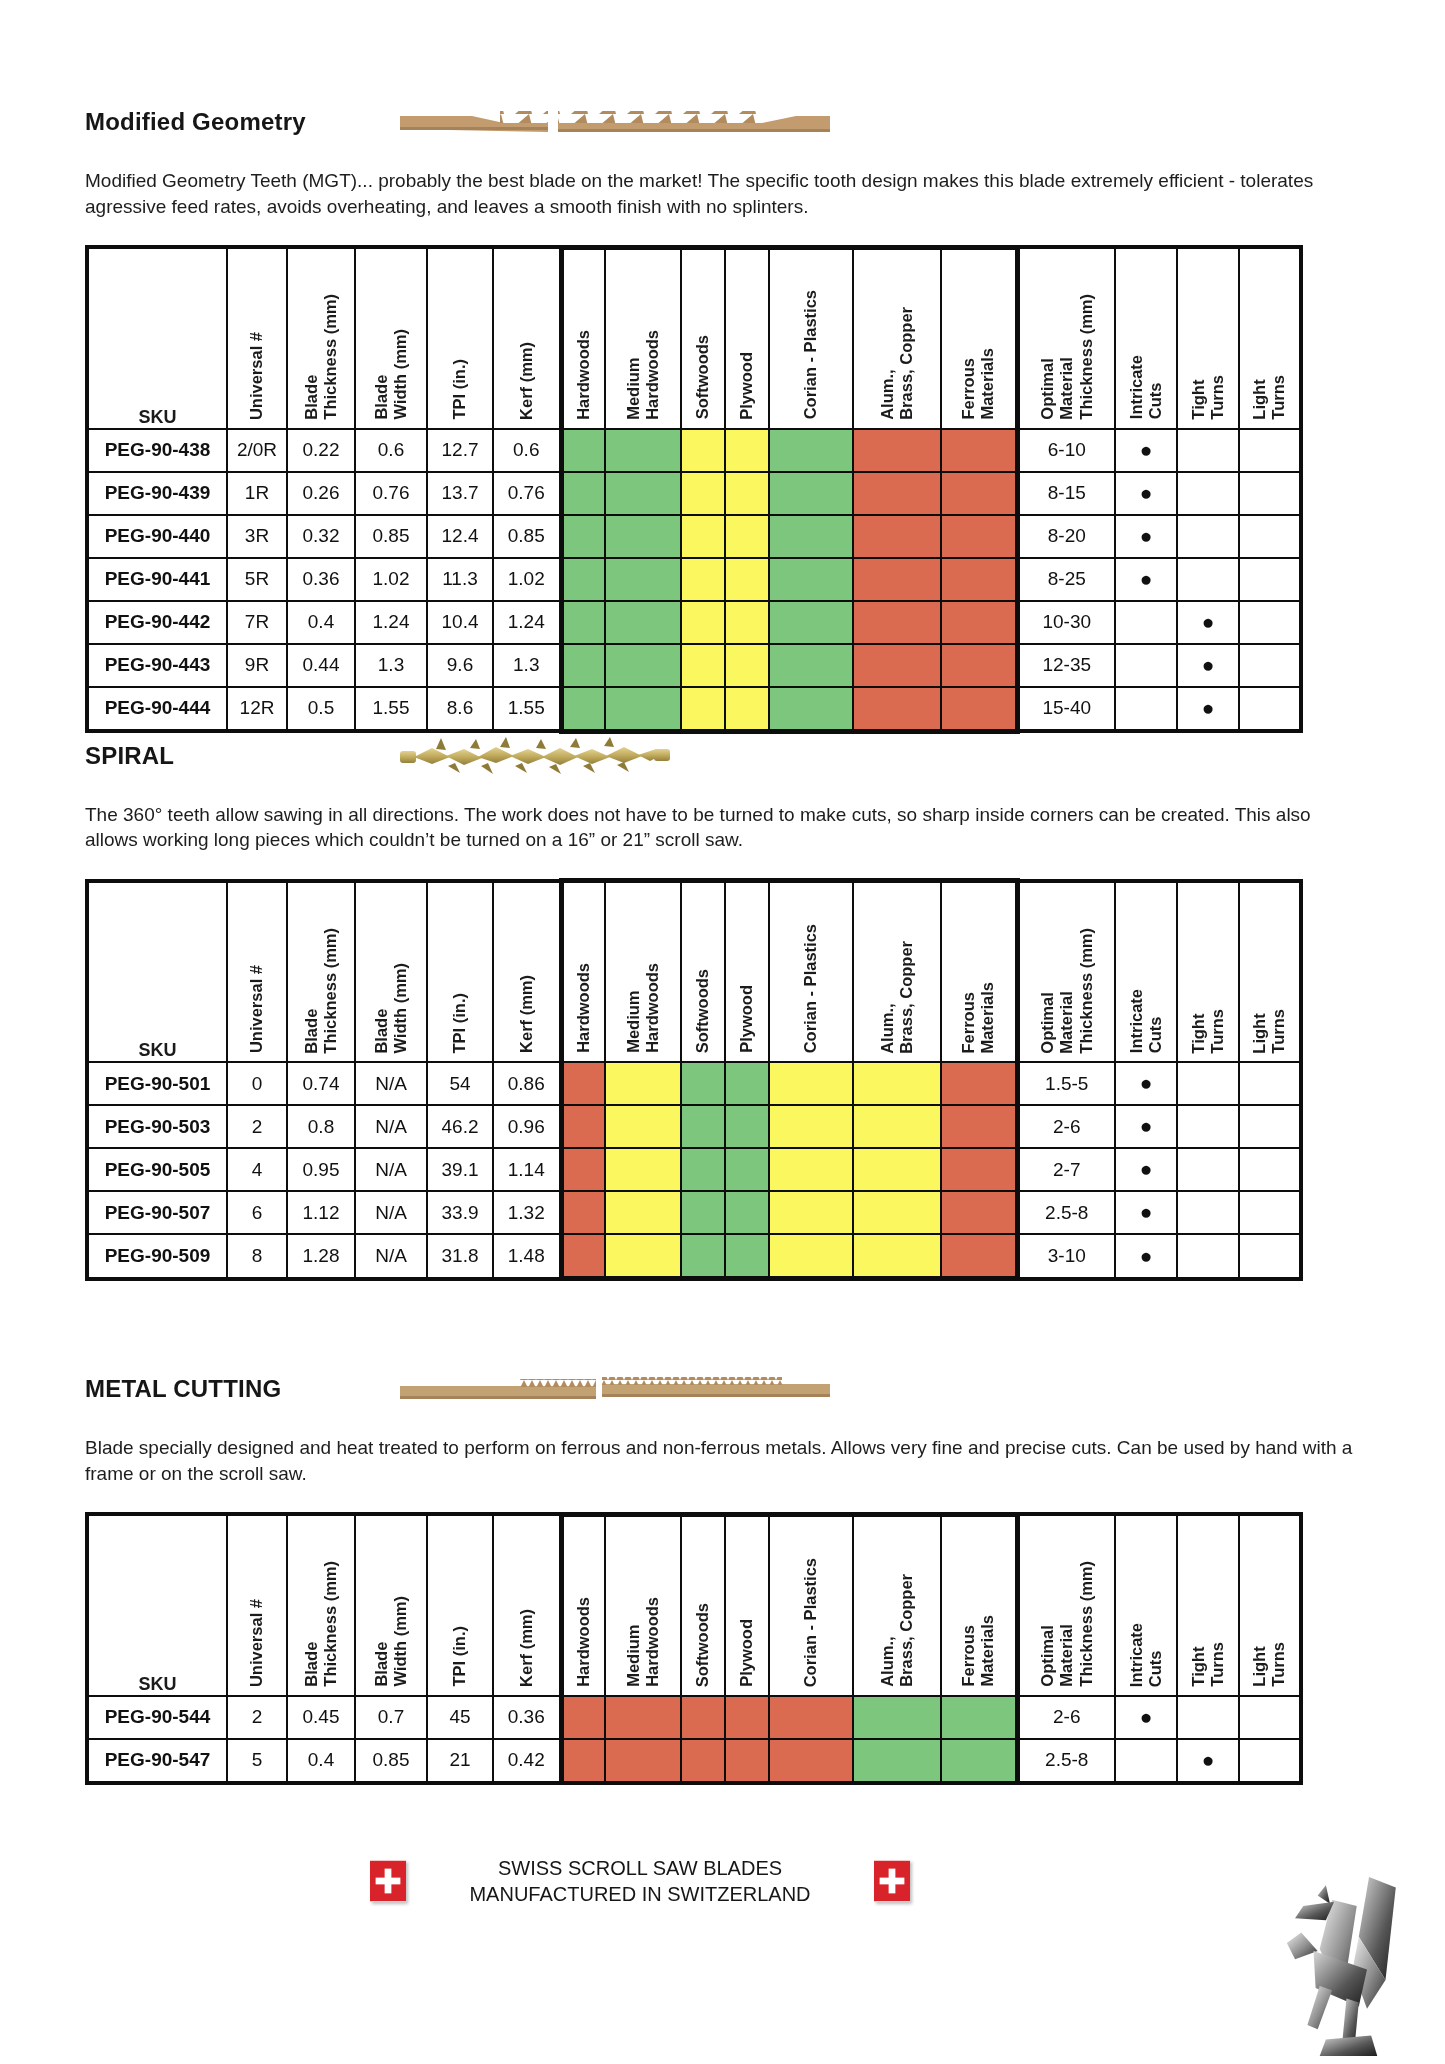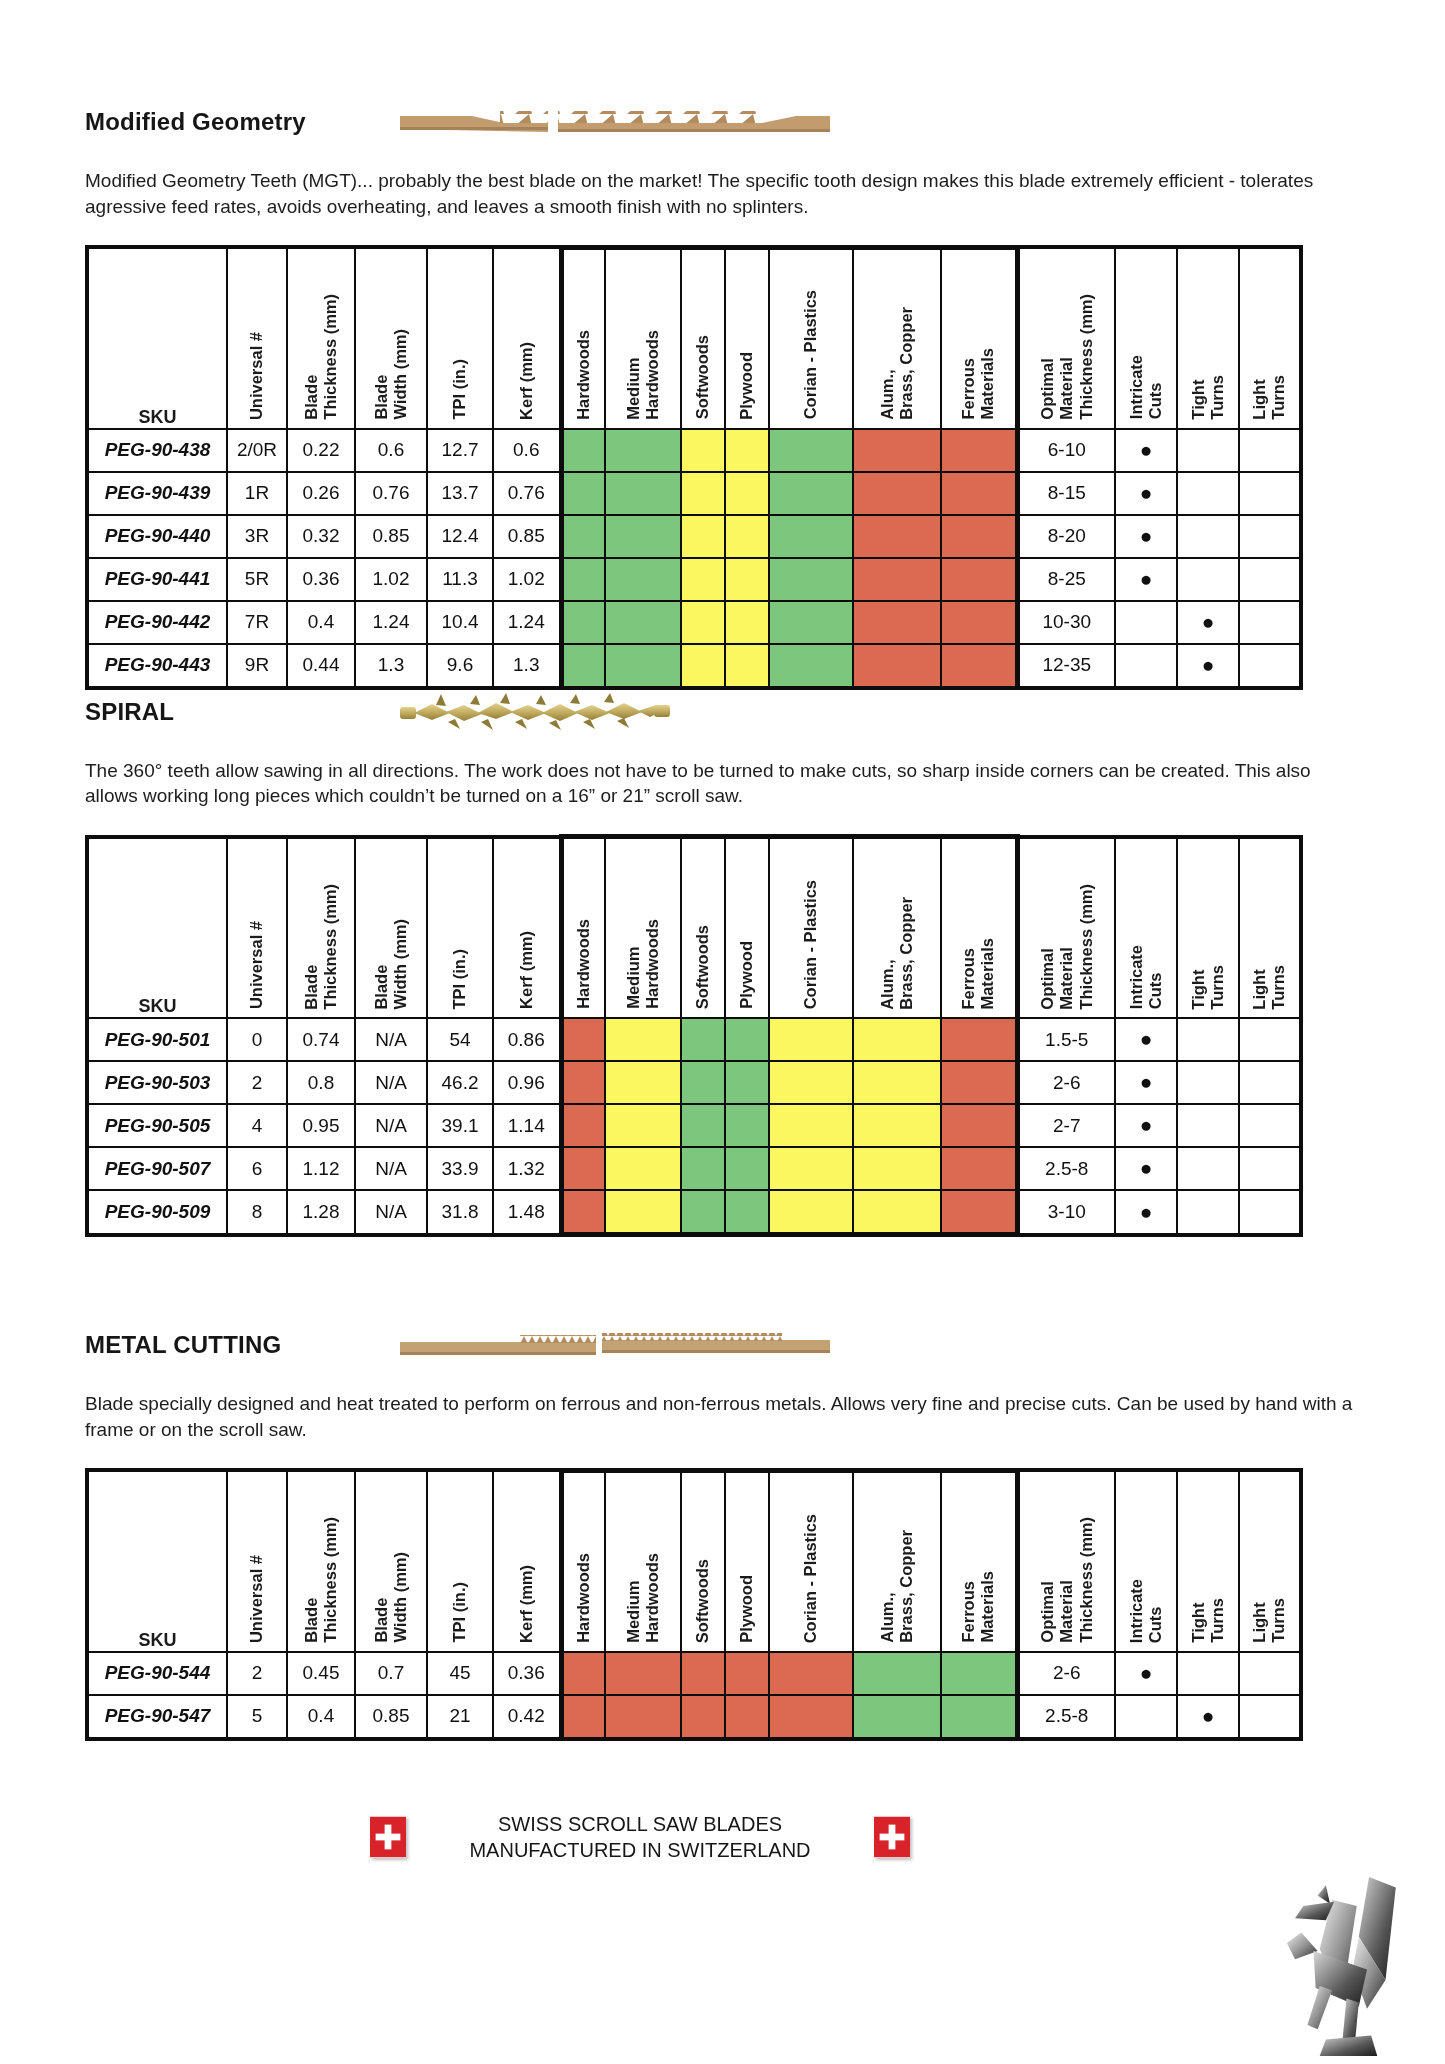--- a/index.html
+++ b/index.html
@@ -44,21 +44,21 @@
     font-weight:bold;
     font-size:16.5px;
     line-height:1.18;
     padding:4px 1px 10px 1px;
     text-align:left;
   }
   th.rot{text-align:center;}
   table.spec td{
     height:41px;text-align:center;font-size:19px;color:#111;
   }
-  td.sku{font-weight:bold;font-style:italic;}
+  td.sku{font-weight:bold;}
   td.mat{font-size:1px;}
   .g-left{border-left-width:5px !important;}
   .g-right{border-right-width:5px !important;}
   .g-top{border-top-width:5px !important;}
   .g-bottom{border-bottom-width:5px !important;}
   .dot{font-size:21px;line-height:1;color:#111;}
   .sec-spiral{}
   .sec-metal{margin-top:86px;}
   .footer{
     margin-top:70px;margin-left:285px;
@@ -248,20 +248,39 @@
                 <td>9.6</td>
                 <td>1.3</td>
                 <td class="mat g-left" style="background: rgb(124, 198, 126);"></td>
                 <td class="mat" style="background: rgb(124, 198, 126);"></td>
                 <td class="mat" style="background: rgb(251, 247, 95);"></td>
                 <td class="mat" style="background: rgb(251, 247, 95);"></td>
                 <td class="mat" style="background: rgb(124, 198, 126);"></td>
                 <td class="mat" style="background: rgb(218, 106, 80);"></td>
                 <td class="mat g-right" style="background: rgb(218, 106, 80);"></td>
                 <td>12-35</td>
+                <td></td>
+                <td><span class="dot">●</span></td>
+                <td></td>
+              </tr>
+              <tr>
+                <td class="sku">PEG-90-444</td>
+                <td>12R</td>
+                <td>0.5</td>
+                <td>1.55</td>
+                <td>8.6</td>
+                <td>1.55</td>
+                <td class="mat g-left g-bottom" style="background: rgb(124, 198, 126);"></td>
+                <td class="mat g-bottom" style="background: rgb(124, 198, 126);"></td>
+                <td class="mat g-bottom" style="background: rgb(251, 247, 95);"></td>
+                <td class="mat g-bottom" style="background: rgb(251, 247, 95);"></td>
+                <td class="mat g-bottom" style="background: rgb(124, 198, 126);"></td>
+                <td class="mat g-bottom" style="background: rgb(218, 106, 80);"></td>
+                <td class="mat g-right g-bottom" style="background: rgb(218, 106, 80);"></td>
+                <td>15-40</td>
                 <td></td>
                 <td><span class="dot">●</span></td>
                 <td></td>
               </tr>
             </tbody>
           </table>
         </div>
     </section>
 
     <section class="sec-spiral">

